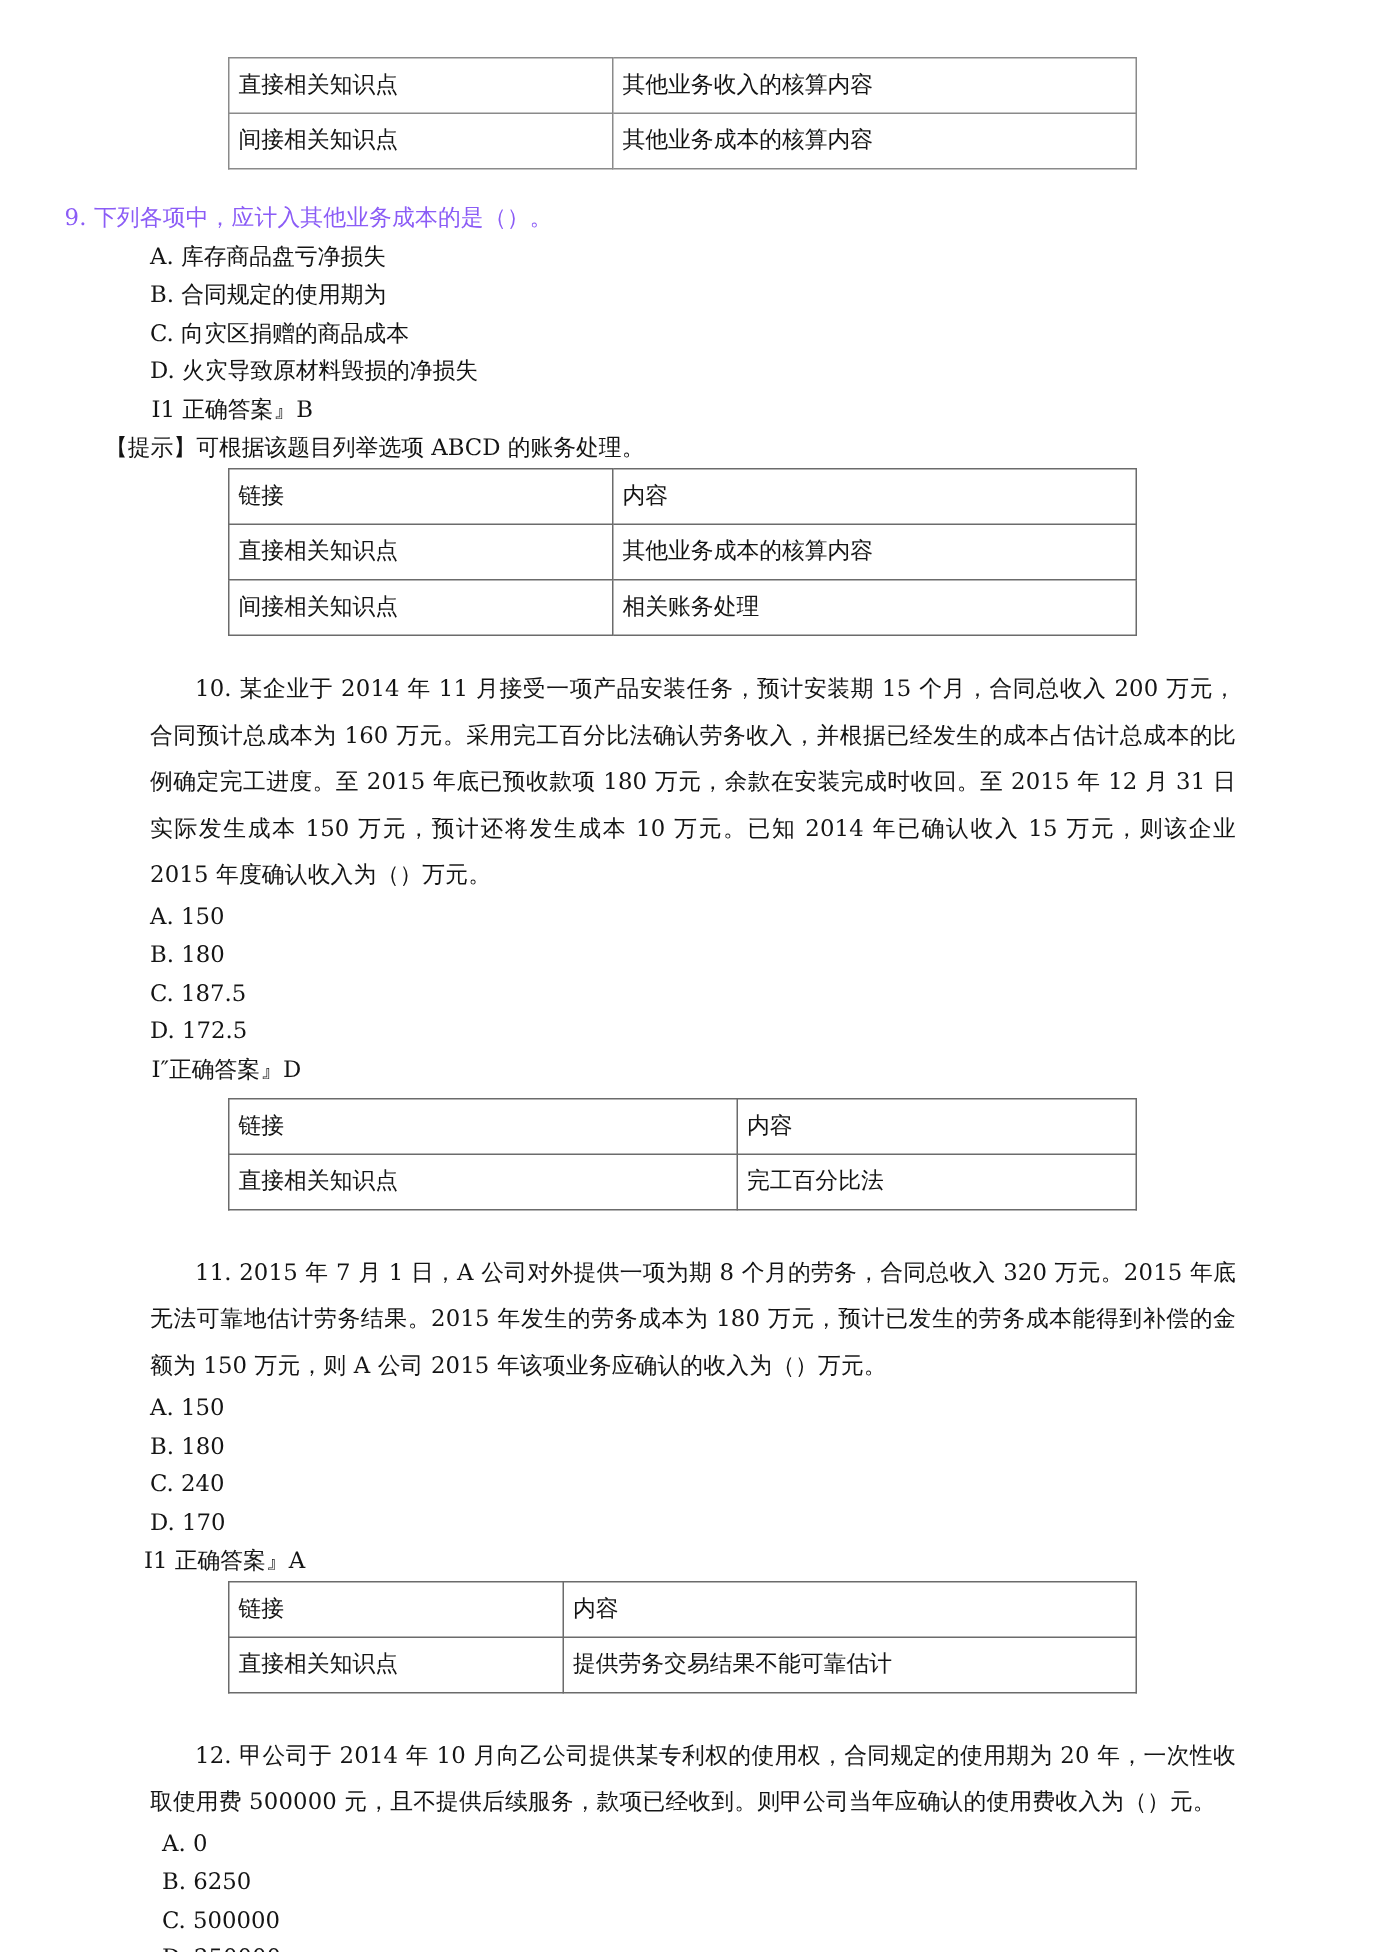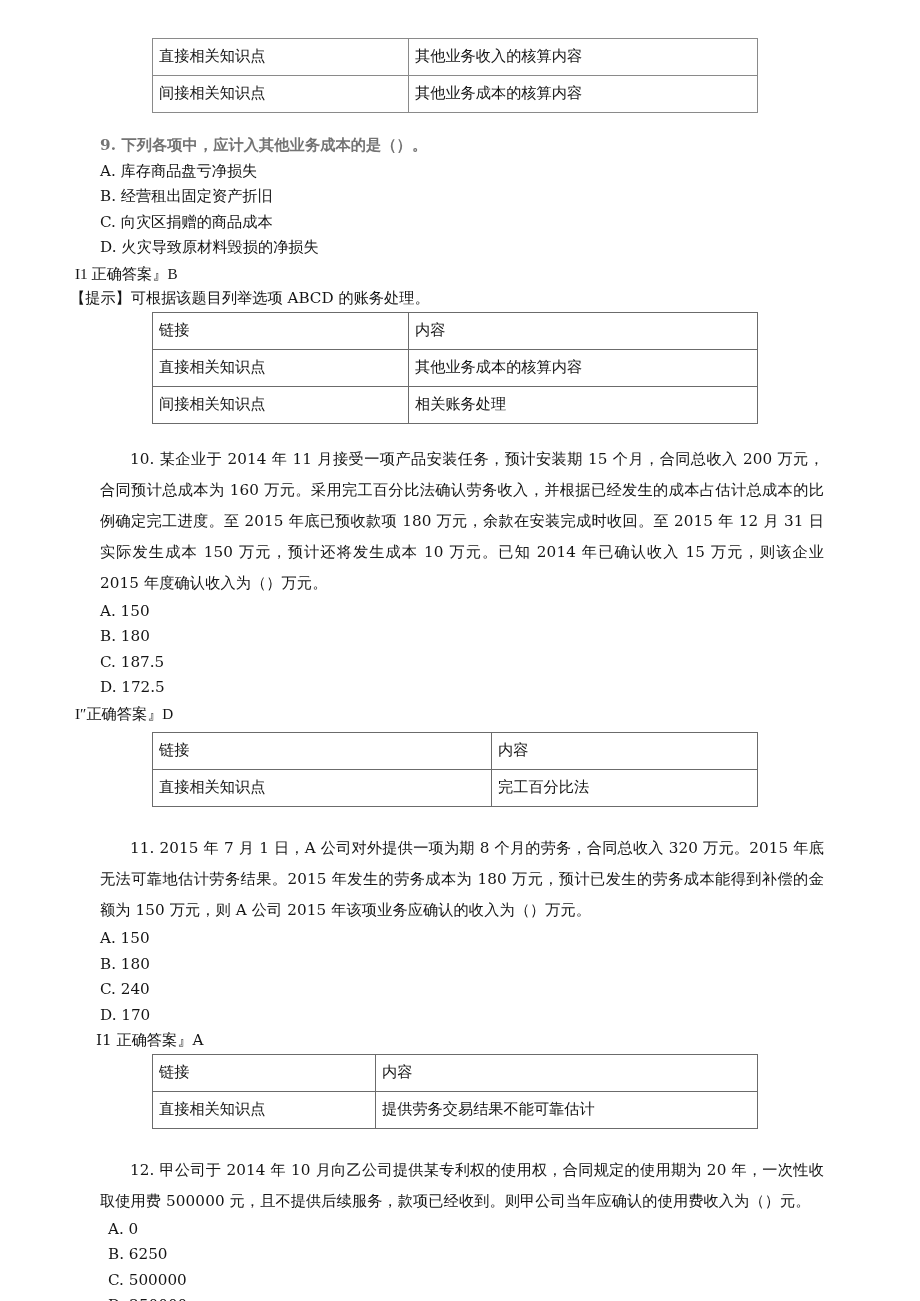--- a/index.html
+++ b/index.html
@@ -54,37 +54,35 @@
   .opt.wide {
     padding-left: 108px;
   }
   .ans {
     margin: 0;
     font-size: 15.2px;
     line-height: 25.5px;
     color: #141414;
   }
   .ans.indent {
-    padding-left: 75px;
-    font-family: Liberation Serif, serif;
+    padding-left: 101px;
   }
   .hint {
     margin: 0;
     padding-left: 100px;
     font-size: 15.2px;
     line-height: 25.5px;
     color: #141414;
   }
   .single {
     margin: 0;
-    padding-left: 100px;
-    font-size: 15.2px;
-    line-height: 25.5px;
-    color: #737373;
-    font-weight: bold;
+    padding-left: 43px;
+    font-size: 15.2px;
+    line-height: 25.5px;
+    color: #8b5cf6;
   }
 
   
   .kb-table {
     border-collapse: collapse;
     table-layout: fixed;
     margin-left: 152px;
     width: 606px;
     font-size: 15.2px;
     line-height: 20px;
@@ -134,21 +132,21 @@
           <td>其他业务成本的核算内容</td>
         </tr>
       </tbody>
     </table>
 
     <div class="gap-lg"></div>
 
     <div>
       <p class="para single">9. 下列各项中，应计入其他业务成本的是（）。</p>
       <p class="opt">A. 库存商品盘亏净损失</p>
-      <p class="opt">B. 经营租出固定资产折旧</p>
+      <p class="opt">B. 合同规定的使用期为</p>
       <p class="opt">C. 向灾区捐赠的商品成本</p>
       <p class="opt">D. 火灾导致原材料毁损的净损失</p>
       <p class="ans indent">I1 正确答案』B</p>
       <p class="hint" style="padding-left:70px;">【提示】可根据该题目列举选项 ABCD 的账务处理。</p>
 
       <table class="kb-table split-243">
         <tbody>
           <tr>
             <td class="c1">链接</td>
             <td>内容</td>

